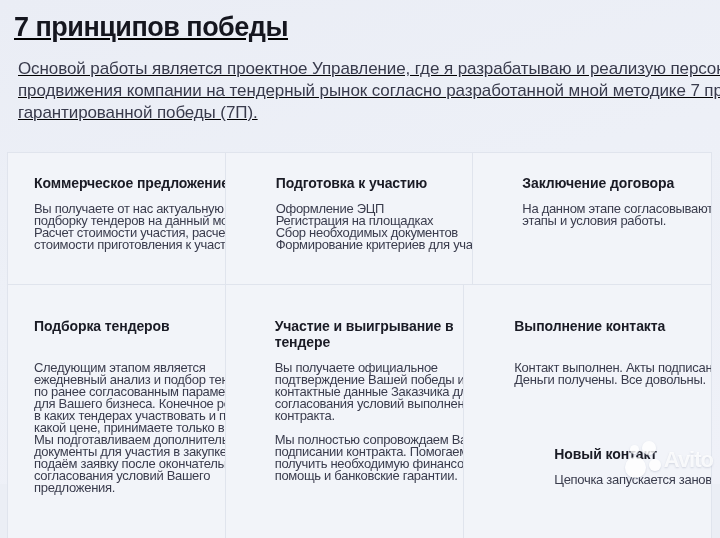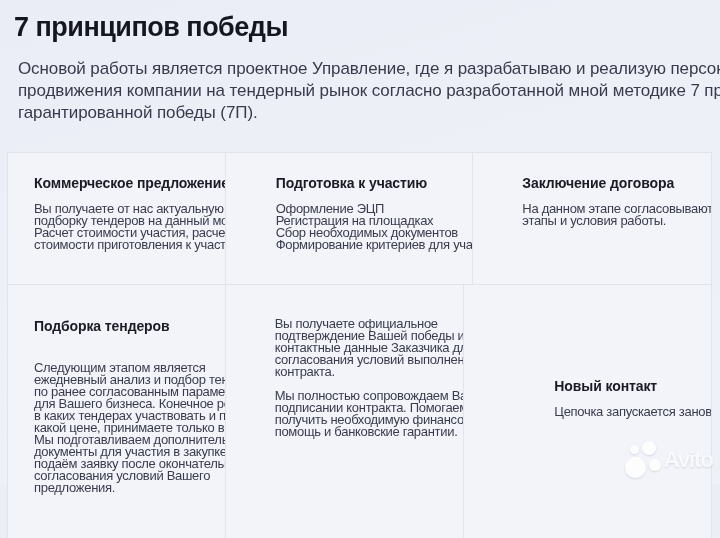--- a/index.html
+++ b/index.html
@@ -4,20 +4,21 @@
 <style>
   html, body { margin: 0; padding: 0; }
   body {
     width: 720px; height: 538px; overflow: hidden;
     font-family: "Liberation Sans", sans-serif;
     background: #ebeef5;
   }
   .page {
     position: relative; width: 720px; height: 484px;
     background: linear-gradient(165deg, #eaedf5 0%, #edf0f7 45%, #eff1f8 100%);
+    text-decoration: underline;
   }
   
   .header { padding: 10px 14px 0 14px; }
   .page-title {
     margin: 0 0 14px 0;
     font-size: 27px; font-weight: bold; letter-spacing: -0.5px;
     line-height: 34px; color: #15161f;
   }
   .intro {
     margin: 4px; font-size: 17px; line-height: 22px;
@@ -123,32 +124,39 @@
 для Вашего бизнеса. Конечное решение,
 в каких тендерах участвовать и по
 какой цене, принимаете только вы.
 Мы подготавливаем дополнительные
 документы для участия в закупке и
 подаём заявку после окончательного
 согласования условий Вашего
 предложения.</p>
       </div>
       <div class="cell cell-2">
+        <h3 class="card-heading h-tall">Участие и выигрывание в
+тендере</h3>
         <p class="card-body">Вы получаете официальное
 подтверждение Вашей победы и
 контактные данные Заказчика для
 согласования условий выполнения
 контракта.
 
 Мы полностью сопровождаем Вас на
 подписании контракта. Помогаем
 получить необходимую финансовую
 помощь и банковские гарантии.</p>
       </div>
       <div class="cell cell-3">
+        <div class="block-1">
+          <h3 class="card-heading h-tall">Выполнение контакта</h3>
+          <p class="card-body">Контакт выполнен. Акты подписаны.
+Деньги получены. Все довольны.</p>
+        </div>
         <div class="block-2">
           <h3 class="card-heading">Новый контакт</h3>
           <p class="card-body">Цепочка запускается заново</p>
         </div>
       </div>
     </div>
 
   </div>
 
   <div class="watermark">

